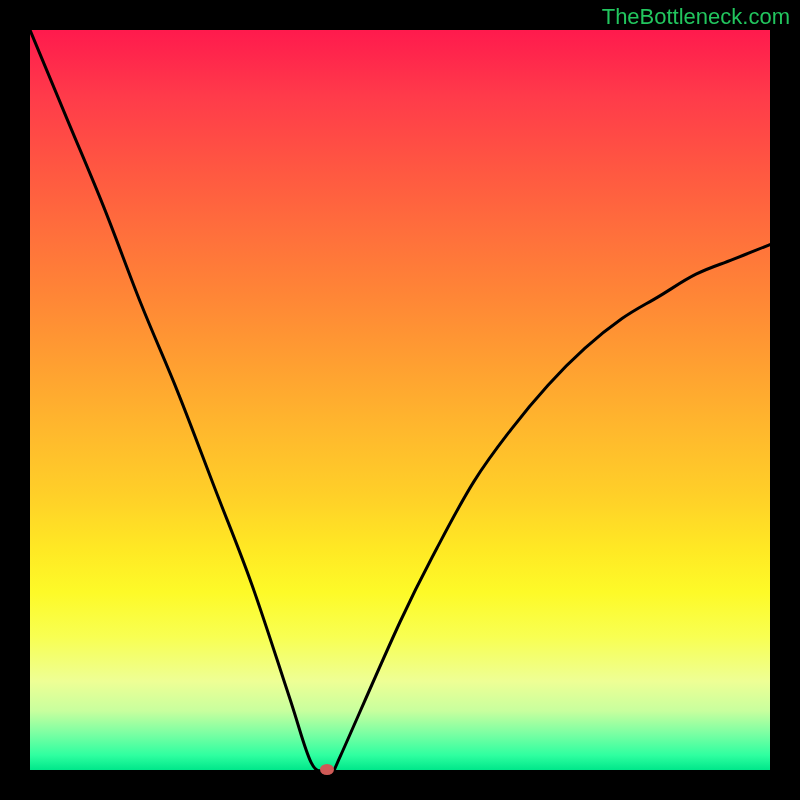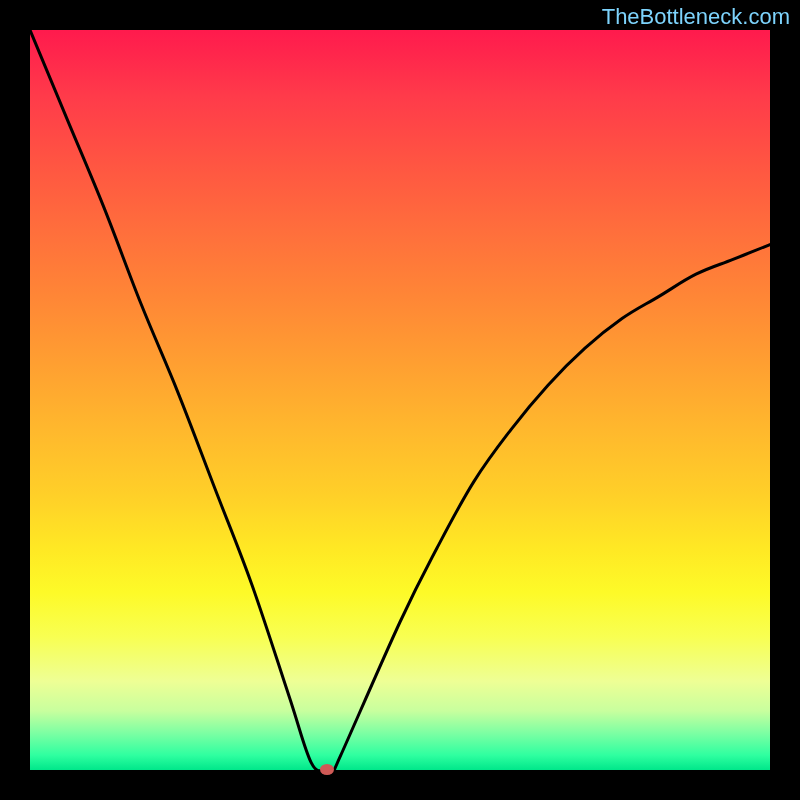--- a/index.html
+++ b/index.html
@@ -43,21 +43,21 @@
       #c8ff9e 92%,
       #7dffa3 95%,
       #2fffa0 98%,
       #00e78a 100%
     );
   }
   .watermark {
     position: absolute;
     top: 4px;
     right: 10px;
-    color: #7dd3fc;
+    color: #22c55e;
     font-size: 22px;
     font-weight: 500;
     letter-spacing: 0px;
     user-select: none;
   }
   svg.curve {
     position: absolute;
     left: 0;
     top: 0;
     width: 740px;

